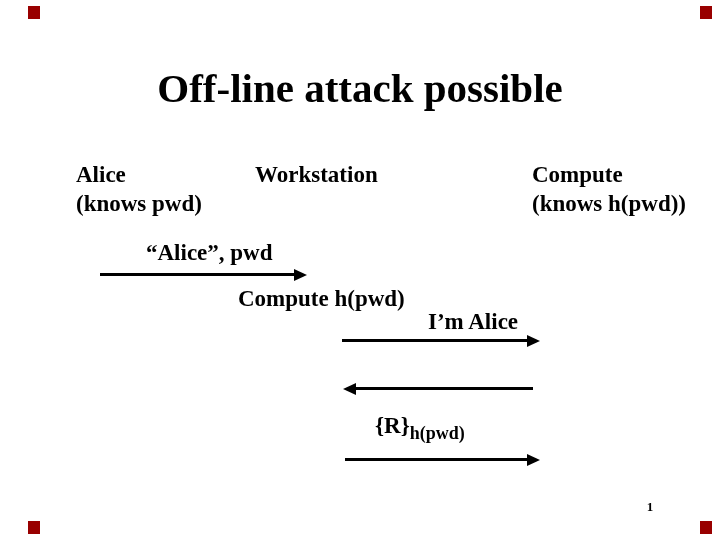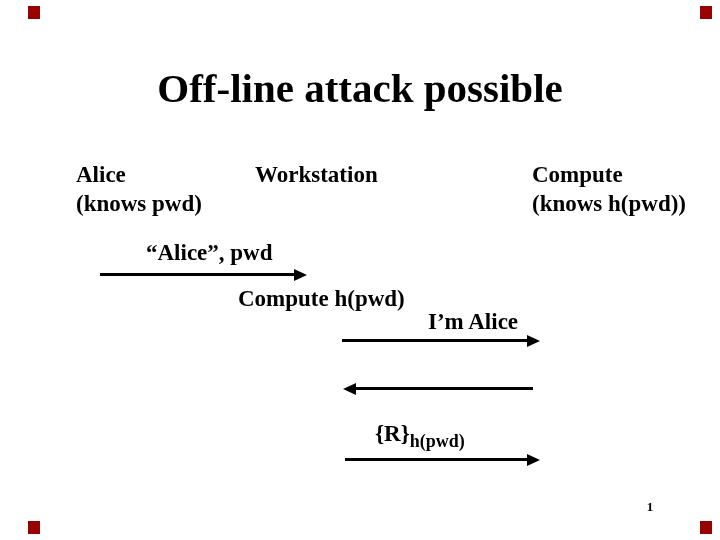--- a/index.html
+++ b/index.html
@@ -45,21 +45,21 @@
   .msg{
     position:absolute;
     font-size:23px;
     line-height:24px;
     white-space:nowrap;
   }
   .msg.m1{left:146px;top:241px;}
   .msg.m2{left:238px;top:279px;margin-top:8px;}
   .msg.m3{left:385px;top:310px;margin-left:43px;}
   .msg.m4{left:370px;top:362px;}
-  .msg.m5{left:375px;top:414px;margin-top:8px;}
+  .msg.m5{left:375px;top:414px;}
   .msg .sub{
     font-size:18px;
     vertical-align:-6px;
   }
 
   .arrow{
     position:absolute;
     height:0;
     border-top:3px solid #000;
   }

